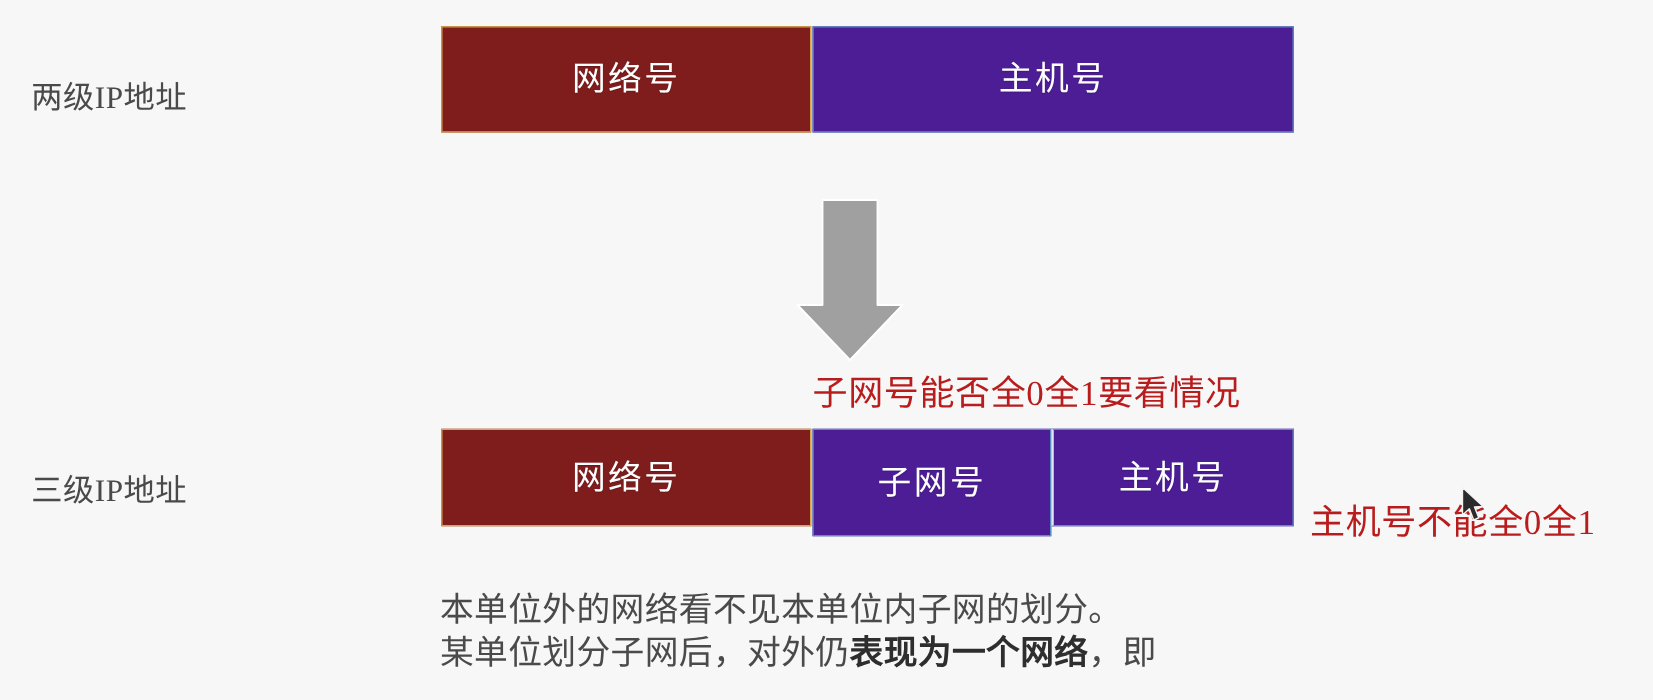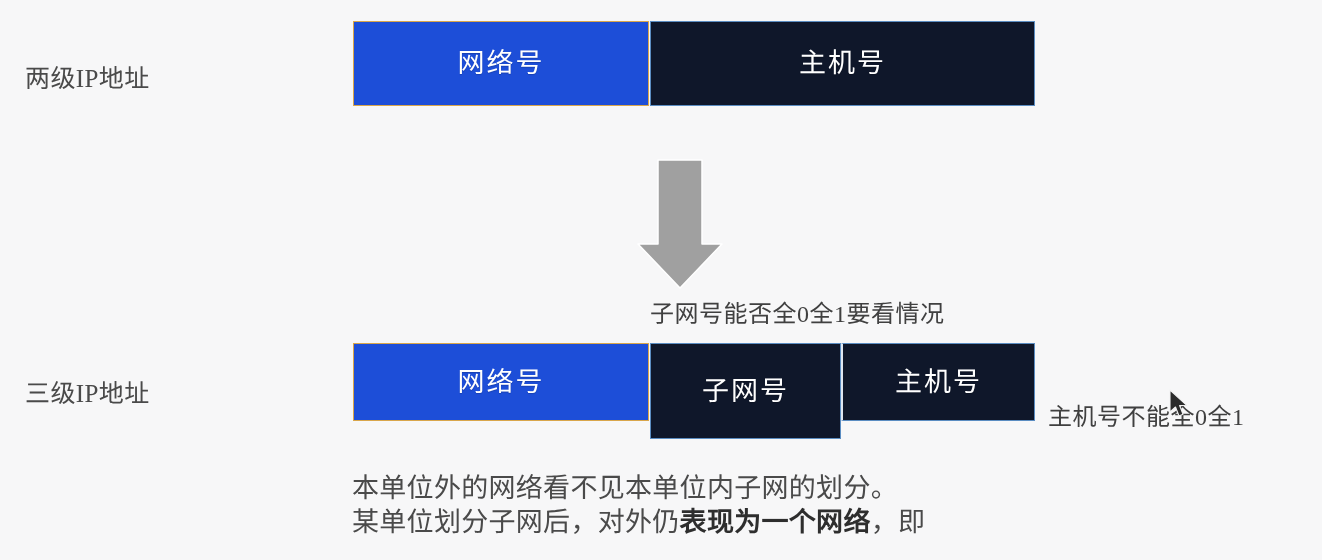--- a/index.html
+++ b/index.html
@@ -47,40 +47,40 @@
     justify-content: center;
     color: #ffffff;
     font-family: "Liberation Serif", "DejaVu Serif", serif;
     font-size: 27px;
     line-height: 1;
     letter-spacing: 2px;
     white-space: nowrap;
     text-shadow: 0 1px 1px rgba(0,0,0,0.18);
   }
   .field-box.network {
-    background: #1d4ed8;
+    background: #7f1d1d;
     border: 1px solid #d9a64b;
   }
   .field-box.blue {
-    background: #0f172a;
+    background: #4c1d95;
     border: 1px solid #5b8dc2;
   }
   .field-box.blue.divider-left {
     border-left: 2px solid #dfe7f1;
   }
 
   
   .down-arrow { display: block; }
 
   
   .caption {
     font-family: "Liberation Serif", "DejaVu Serif", serif;
-    font-size: 24px;
+    font-size: 28px;
     line-height: 1;
-    color: #404040;
+    color: #b91c1c;
     white-space: nowrap;
     letter-spacing: 0.5px;
   }
 
   
   .paragraph {
     font-family: "Liberation Serif", "DejaVu Serif", serif;
     font-size: 27px;
     line-height: 34px;
     color: #4a4a4a;
@@ -118,21 +118,21 @@
   </div>
 
   <div class="abs caption" style="left:650px; top:302px;">子网号能否全0全1要看情况</div>
 
   <div class="abs row-label" style="left:25px; top:381px;">三级IP地址</div>
 
   <div class="abs field-box network" style="left:353px; top:343px; width:296px; height:78px;">
     <span>网络号</span>
   </div>
 
-  <div class="abs field-box blue" style="left:650px; top:343px; width:191px; height:96px;">
+  <div class="abs field-box blue" style="left:650px; top:343px; width:191px; height:86px;">
     <span>子网号</span>
   </div>
 
   <div class="abs field-box blue divider-left" style="left:841px; top:343px; width:194px; height:78px;">
     <span>主机号</span>
   </div>
 
   <div class="abs caption" style="left:1048px; top:366px;margin-top:39px;">主机号不能全0全1</div>
 
   <div class="abs paragraph" style="left:352px; top:471px;">

